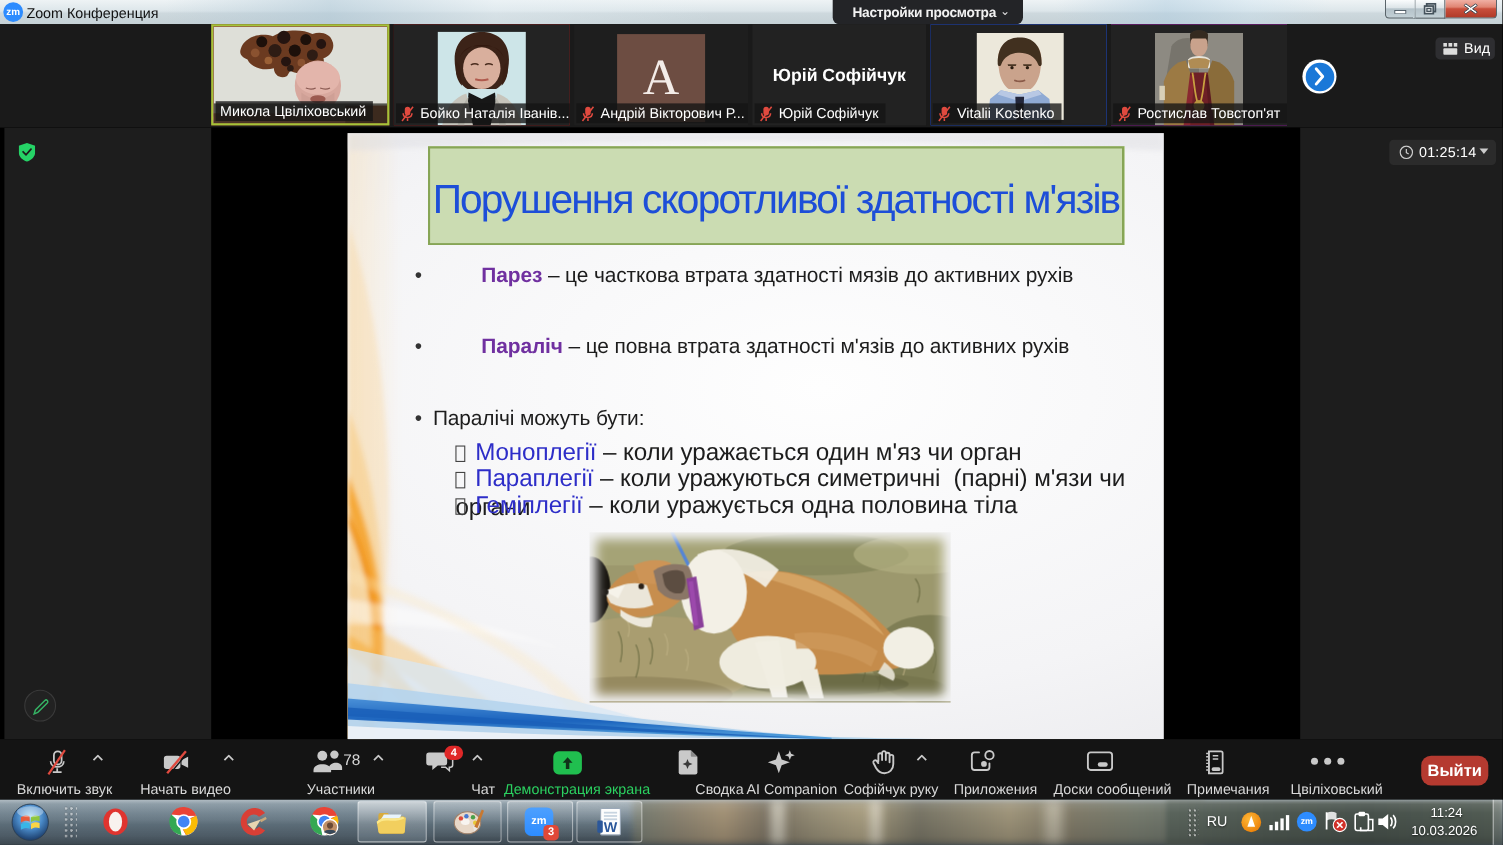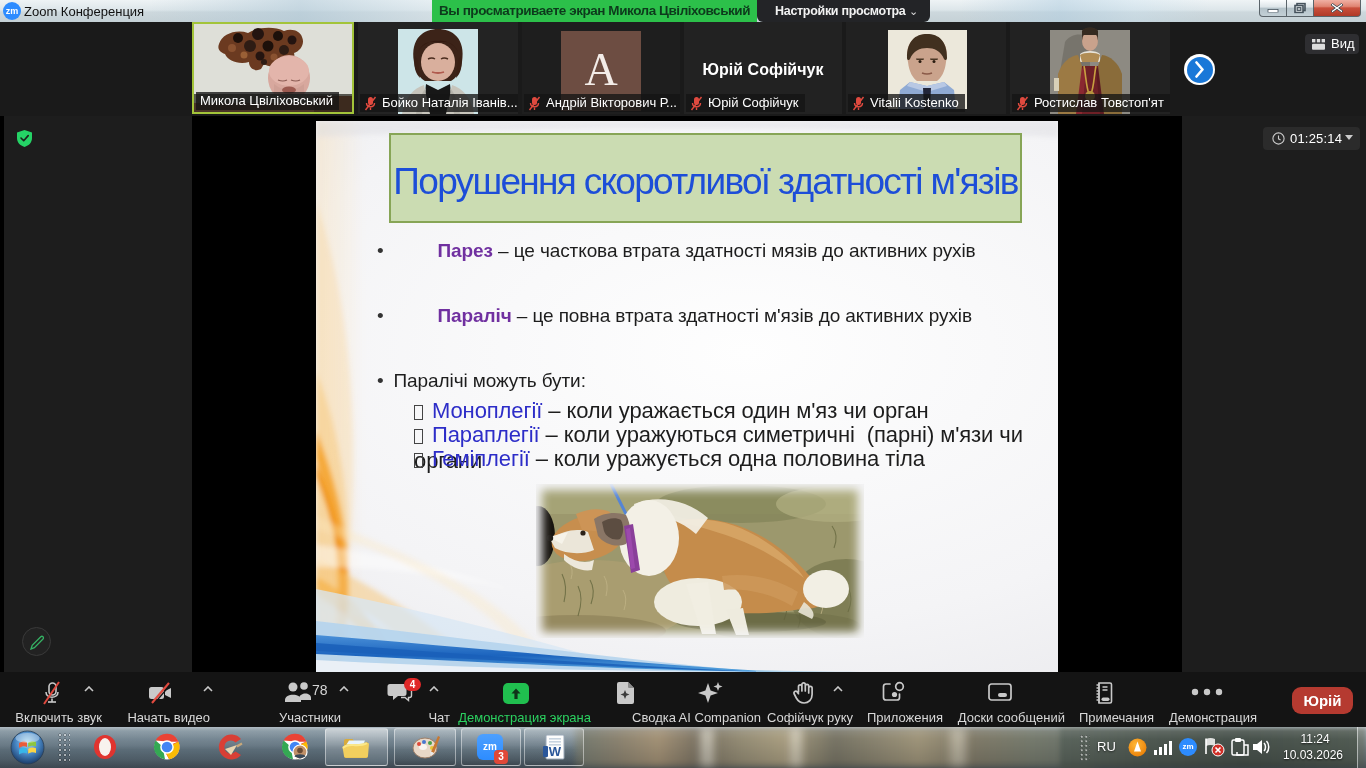--- a/index.html
+++ b/index.html
@@ -99,21 +99,20 @@
 </style>
 </head>
 <body>
 <div id="screen">
 
   <div id="titlebar">
     <div id="tb-blob1"></div>
       <div style="position:absolute;left:960px;top:0;width:250px;height:22px;background:linear-gradient(90deg,rgba(190,215,230,0) 0%,rgba(175,205,225,.5) 40%,rgba(200,225,240,.35) 70%,rgba(190,215,230,0) 100%);"></div>
     <div id="zoomlogo">zm</div>
     <div id="tb-title">Zoom Конференция</div>
-    <div id="greenbanner">Вы просматриваете экран Микола Цвіліховський</div>
     <div id="viewtab"><span class="t">Настройки просмотра</span><span class="c">⌄</span></div>
     <div id="winbtns">
       <div class="wbtn" id="wmin">
           <svg width="12" height="9" viewBox="0 0 12 9">
             <rect x="1" y="6" width="10" height="3" fill="#fff" stroke="#45525c" stroke-width="0.8"></rect>
           </svg>
         </div>
       <div class="wbtn" id="wmax">
           <svg width="12" height="11" viewBox="0 0 12 11">
             <rect x="3" y="1" width="8" height="7" fill="none" stroke="#45525c" stroke-width="1.6"></rect>
@@ -497,25 +496,25 @@
         <rect x="10.5" y="17.5" width="8" height="3.5" rx="1.7" fill="#c9c9c9"></rect>
       </svg>
       <div class="lbl">Примечания</div>
     </div>
     <div class="titem" style="left:1157px;width:100px;">
       <svg class="ic" style="top:16px;" width="34" height="8" viewBox="0 0 34 8">
           <circle cx="5" cy="4" r="3.2" fill="#c9c9c9"></circle>
           <circle cx="17" cy="4" r="3.2" fill="#c9c9c9"></circle>
           <circle cx="29" cy="4" r="3.2" fill="#c9c9c9"></circle>
         </svg>
-      <div class="lbl">Демонстрация</div>
+      <div class="lbl">Цвіліховський</div>
     </div>
   </div>
   <div id="chatbadge">4</div>
-  <div id="leavebtn">Юрій</div>
+  <div id="leavebtn">Выйти</div>
 
   <div id="taskbar">
     <div style="position:absolute;left:575px;top:0;width:520px;height:41px;background:linear-gradient(90deg,#737a71 0%,#8a8270 8%,#a29176 16%,#7a7263 24%,#948c75 32%,#a89d80 40%,#777465 50%,#8a8470 58%,#9e947a 66%,#807a68 76%,#757a6d 88%,#687069 100%);filter:blur(3px);"></div>
     <div style="position:absolute;left:1060px;top:0;width:306px;height:41px;background:linear-gradient(90deg,#5a645c 0%,#4e5851 30%,#47514b 60%,#525c54 100%);filter:blur(2px);"></div>
     <div style="position:absolute;left:700px;top:0;width:14px;height:41px;background:rgba(240,238,225,.55);filter:blur(4px);"></div>
     <div style="position:absolute;left:790px;top:0;width:12px;height:41px;background:rgba(245,242,230,.5);filter:blur(4px);"></div>
     <div style="position:absolute;left:950px;top:0;width:16px;height:41px;background:rgba(235,230,215,.45);filter:blur(5px);"></div>
     <div style="position:absolute;left:0;top:0;width:1366px;height:41px;background:linear-gradient(180deg,rgba(255,255,255,.28) 0%,rgba(255,255,255,.1) 10%,rgba(255,255,255,0) 30%,rgba(0,0,0,.12) 80%,rgba(0,0,0,.25) 100%);"></div>
 
     <svg style="position:absolute;left:10px;top:3px;" width="35" height="35" viewBox="0 0 35 35">

